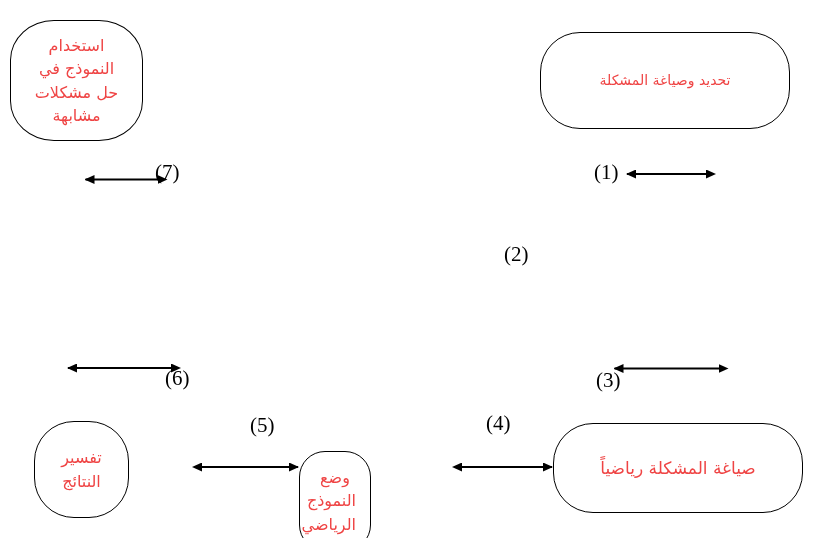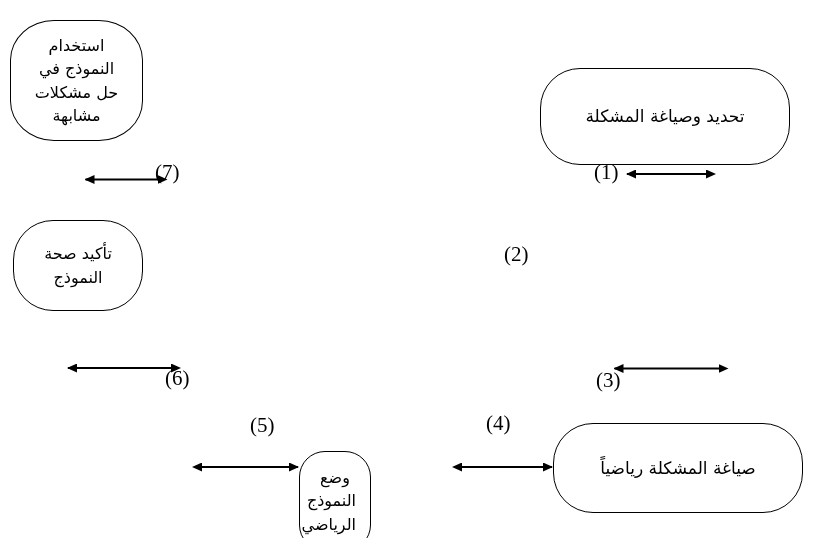--- a/index.html
+++ b/index.html
@@ -21,21 +21,21 @@
   .node {
     position: absolute;
     box-sizing: border-box;
     border: 1.6px solid #000000;
     background: #ffffff;
     display: flex;
     align-items: center;
     justify-content: center;
     text-align: center;
     direction: rtl;
-    color: #000000;
+    color: #ef4444;
     line-height: 1.45;
     font-size: 17px;
     font-family: "DejaVu Sans", "Liberation Sans", sans-serif;
     padding: 2px 14px;
   }
   .node .label {
     display: block;
     width: 100%;
     white-space: pre-line;
   }
@@ -105,36 +105,36 @@
     <g>
       <line x1="122" y1="143" x2="122" y2="216" stroke="#000000" stroke-width="1.8" marker-start="url(#head-left)" marker-end="url(#head-right)" transform="rotate(90 122 179.5)"></line>
     </g>
   </svg>
 
   <div class="node r-wide" style="left:10px; top:20px; width:133px; height:121px; font-size:16px;">
     <span class="label">استخدام النموذج في
 حل مشكلات مشابهة</span>
   </div>
 
-  <div class="node r-pill" style="left:13px; top:220px; width:130px; height:91px; font-size:16px;">
-    <span class="label">تأكيد صحة النموذج</span>
+
+  <div class="node r-pill" style="left:34px; top:421px; width:95px; height:97px; font-size:16px;">
+    <span class="label">تفسير النتائج</span>
   </div>
-
 
   <div class="node r-soft" style="left:299px; top:411px; width:72px; height:100px; font-size:16px;margin-top:40px;">
     <span class="label">وضع النموذج
 الرياضي</span>
   </div>
 
   <div class="node r-pill" style="left:553px; top:423px; width:250px; height:90px; font-size:17px;">
     <span class="label">صياغة المشكلة رياضياً</span>
   </div>
 
 
-  <div class="node r-pill" style="left:540px; top:32px; width:250px; height:97px; font-size:17px;margin-top:36px;">
+  <div class="node r-pill" style="left:540px; top:32px; width:250px; height:97px; font-size:14px;">
     <span class="label">تحديد وصياغة المشكلة</span>
   </div>
 
   <div class="steplabel" style="left:594px; top:162px;">(1)</div>
 
   <div class="steplabel" style="left:504px; top:244px;">(2)</div>
 
   <div class="steplabel" style="left:596px; top:370px;">(3)</div>
 
   <div class="steplabel" style="left:486px; top:413px;">(4)</div>

